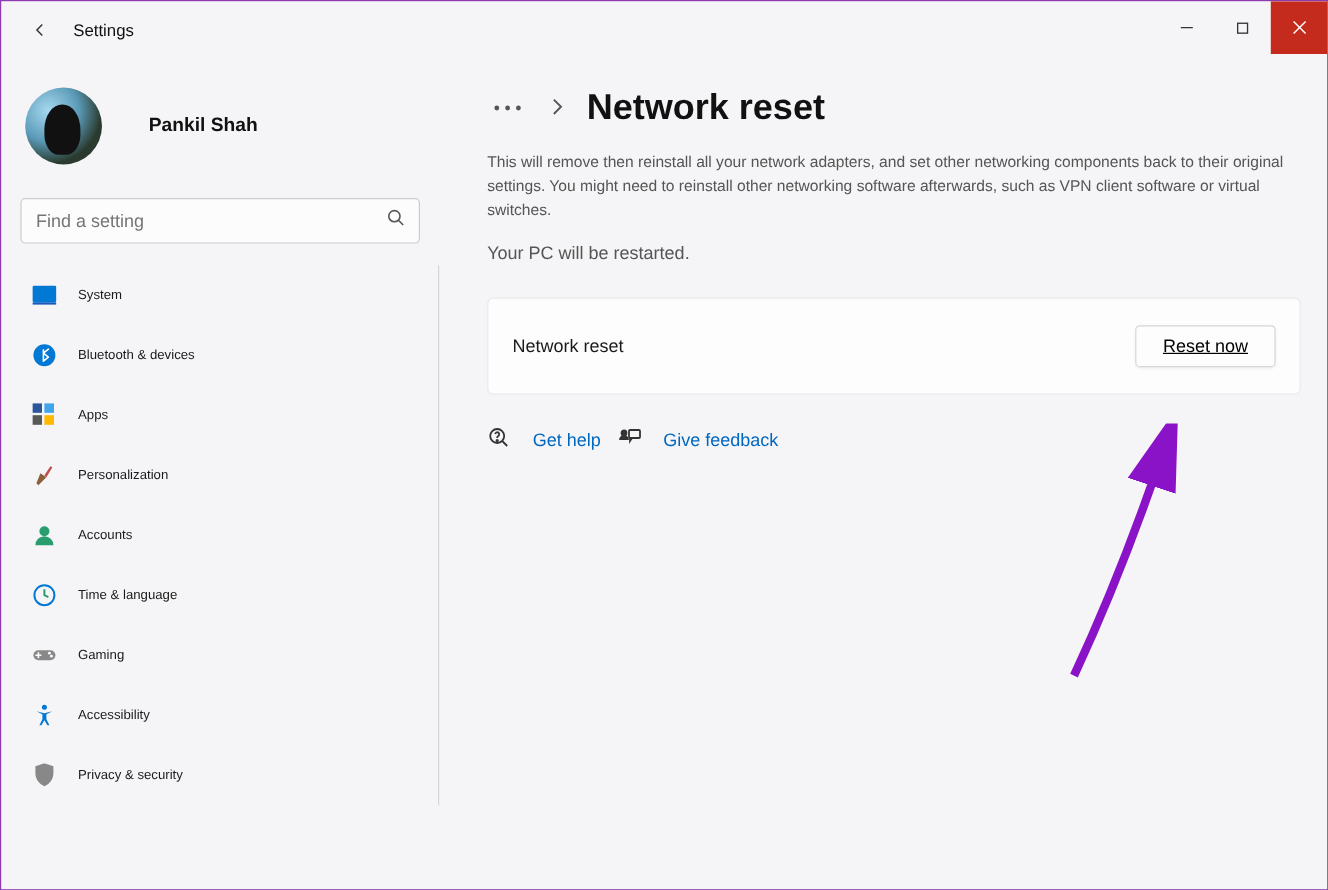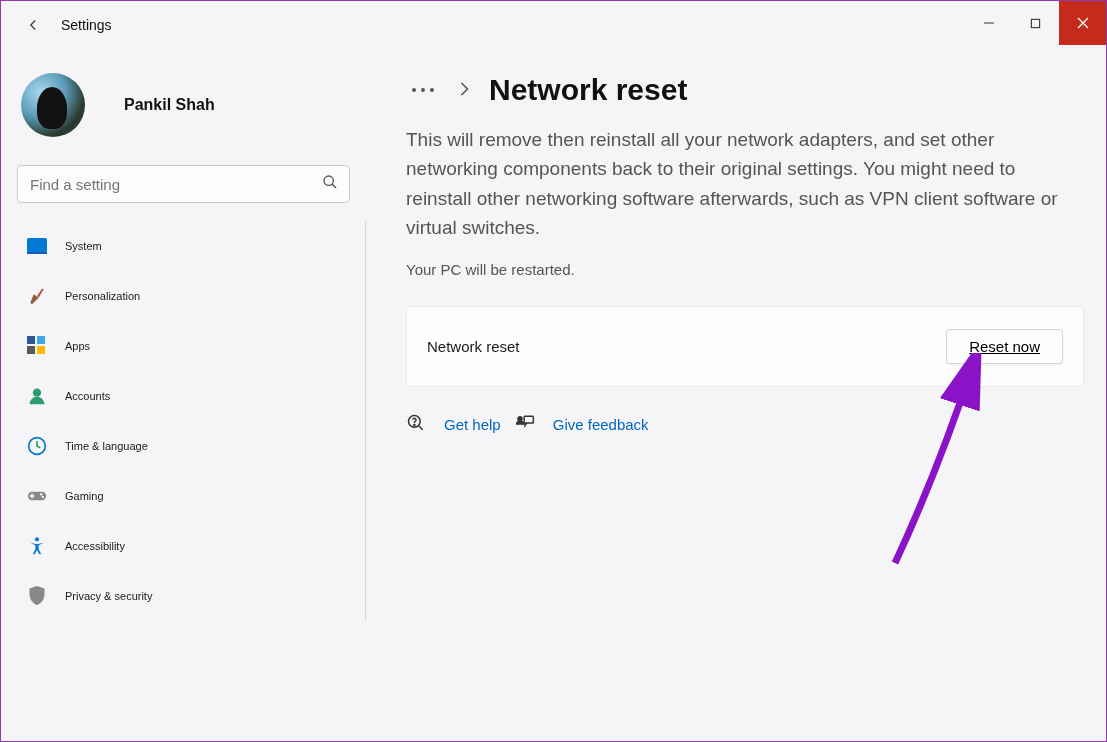--- a/index.html
+++ b/index.html
@@ -30,21 +30,21 @@
     .nav-item.active::before { content: ""; position: absolute; left: 8px; top: 14px; width: 3px; height: 22px; background: #0067c0; border-radius: 2px; }
     .nav-icon { width: 20px; height: 20px; display: flex; align-items: center; justify-content: center; }
 
     .main { flex: 1; padding: 24px 22px 0 40px; overflow: auto; }
     .breadcrumb { display: flex; align-items: center; gap: 20px; margin-bottom: 18px; }
     .dots { display: flex; gap: 5px; padding: 6px; cursor: pointer; }
     .dots span { width: 4px; height: 4px; border-radius: 50%; background: #555; }
     .chev { color: #555; font-size: 13px; }
     .page-title { font-size: 30px; font-weight: 600; color: #111; }
 
-    .desc { font-size: 19px; color: #555; line-height: 1.55; margin-bottom: 18px; max-width: 680px; }
+    .desc { font-size: 13px; color: #555; line-height: 1.55; margin-bottom: 18px; max-width: 680px; }
     .note { font-size: 15px; color: #555; margin-bottom: 28px; }
 
     .card { background: #fdfdfd; border: 1px solid #e9e9e9; border-radius: 5px; padding: 22px 20px; display: flex; align-items: center; justify-content: space-between; margin-bottom: 26px; }
     .card-label { font-size: 15px; color: #1a1a1a; }
     .reset-btn { padding: 8px 22px; font-size: 15px; background: #fdfdfd; border: 1px solid #d6d6d6; border-radius: 4px; cursor: pointer; box-shadow: 0 1px 2px rgba(0,0,0,.05); text-decoration: underline; }
 
     .linklist { display: flex; flex-direction: row; gap: 14px; }
     .link-item { display: flex; align-items: center; gap: 18px; }
     .link-item a { color: #0067c0; font-size: 15px; text-decoration: none; cursor: pointer; }
     .link-icon { width: 20px; color: #444; }
@@ -104,36 +104,45 @@
             <svg width="20" height="16" viewBox="0 0 20 16">
               <rect width="20" height="14" rx="1.5" fill="#0078d4"></rect>
               <rect x="0" y="14" width="20" height="2" fill="#185abd"></rect>
             </svg>
           </span>
         <span>System</span>
       </div>
       <div class="nav-item">
         <span class="nav-icon">
             <svg width="20" height="20" viewBox="0 0 24 24">
-              <path d="M4 20l4-10 6 4-8 8z" fill="#8b5e3c"></path>
-              <path d="M14 14l6-10-2-1-6 9z" fill="#c0504d"></path>
-            </svg>
-          </span>
-        <span>Personalization</span>
+              <circle cx="12" cy="12" r="11" fill="#0078d4"></circle>
+              <path d="M11 6v12l5-4-5-4 5-4-5 4v-4" fill="none" stroke="#fff" stroke-width="1.6" stroke-linejoin="round"></path>
+            </svg>
+          </span>
+        <span>Bluetooth &amp; devices</span>
       </div>
       <div class="nav-item">
         <span class="nav-icon">
             <svg width="20" height="20" viewBox="0 0 20 20">
               <rect width="8" height="8" fill="#2b579a"></rect>
               <rect x="10" width="8" height="8" fill="#41a5ee"></rect>
               <rect y="10" width="8" height="8" fill="#595959"></rect>
               <rect x="10" y="10" width="8" height="8" fill="#ffb900"></rect>
             </svg>
           </span>
         <span>Apps</span>
+      </div>
+      <div class="nav-item">
+        <span class="nav-icon">
+            <svg width="20" height="20" viewBox="0 0 24 24">
+              <path d="M4 20l4-10 6 4-8 8z" fill="#8b5e3c"></path>
+              <path d="M14 14l6-10-2-1-6 9z" fill="#c0504d"></path>
+            </svg>
+          </span>
+        <span>Personalization</span>
       </div>
       <div class="nav-item">
         <span class="nav-icon">
             <svg width="20" height="20" viewBox="0 0 24 24">
               <circle cx="12" cy="8" r="5" fill="#2a9d6e"></circle>
               <path d="M3 22a9 9 0 0118 0z" fill="#2a9d6e"></path>
             </svg>
           </span>
         <span>Accounts</span>
       </div>

